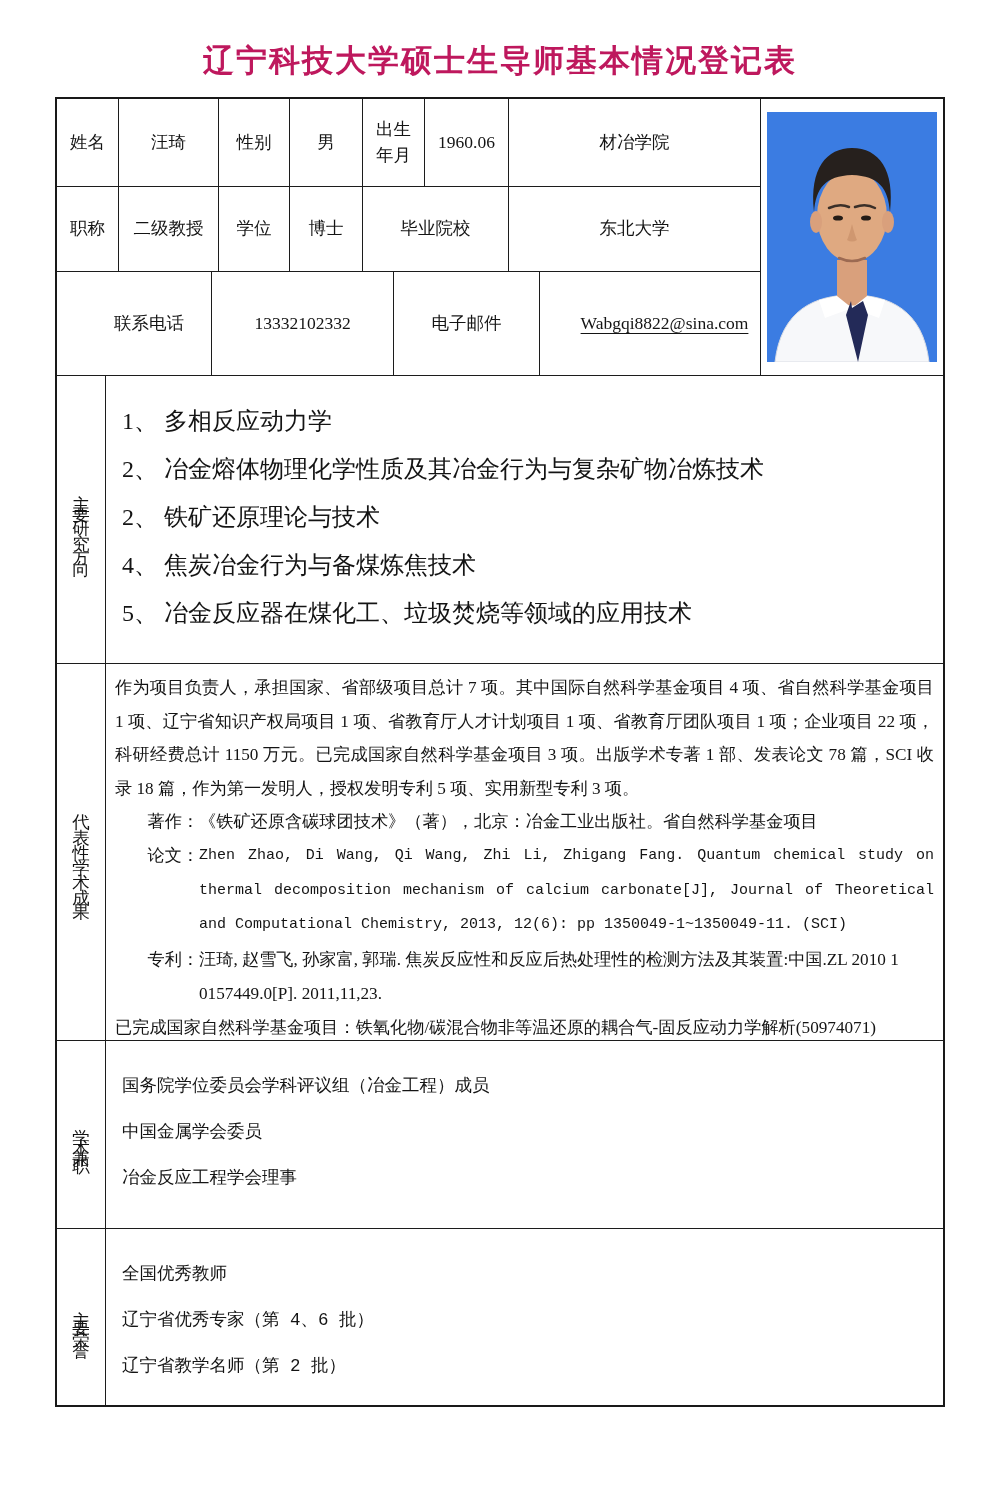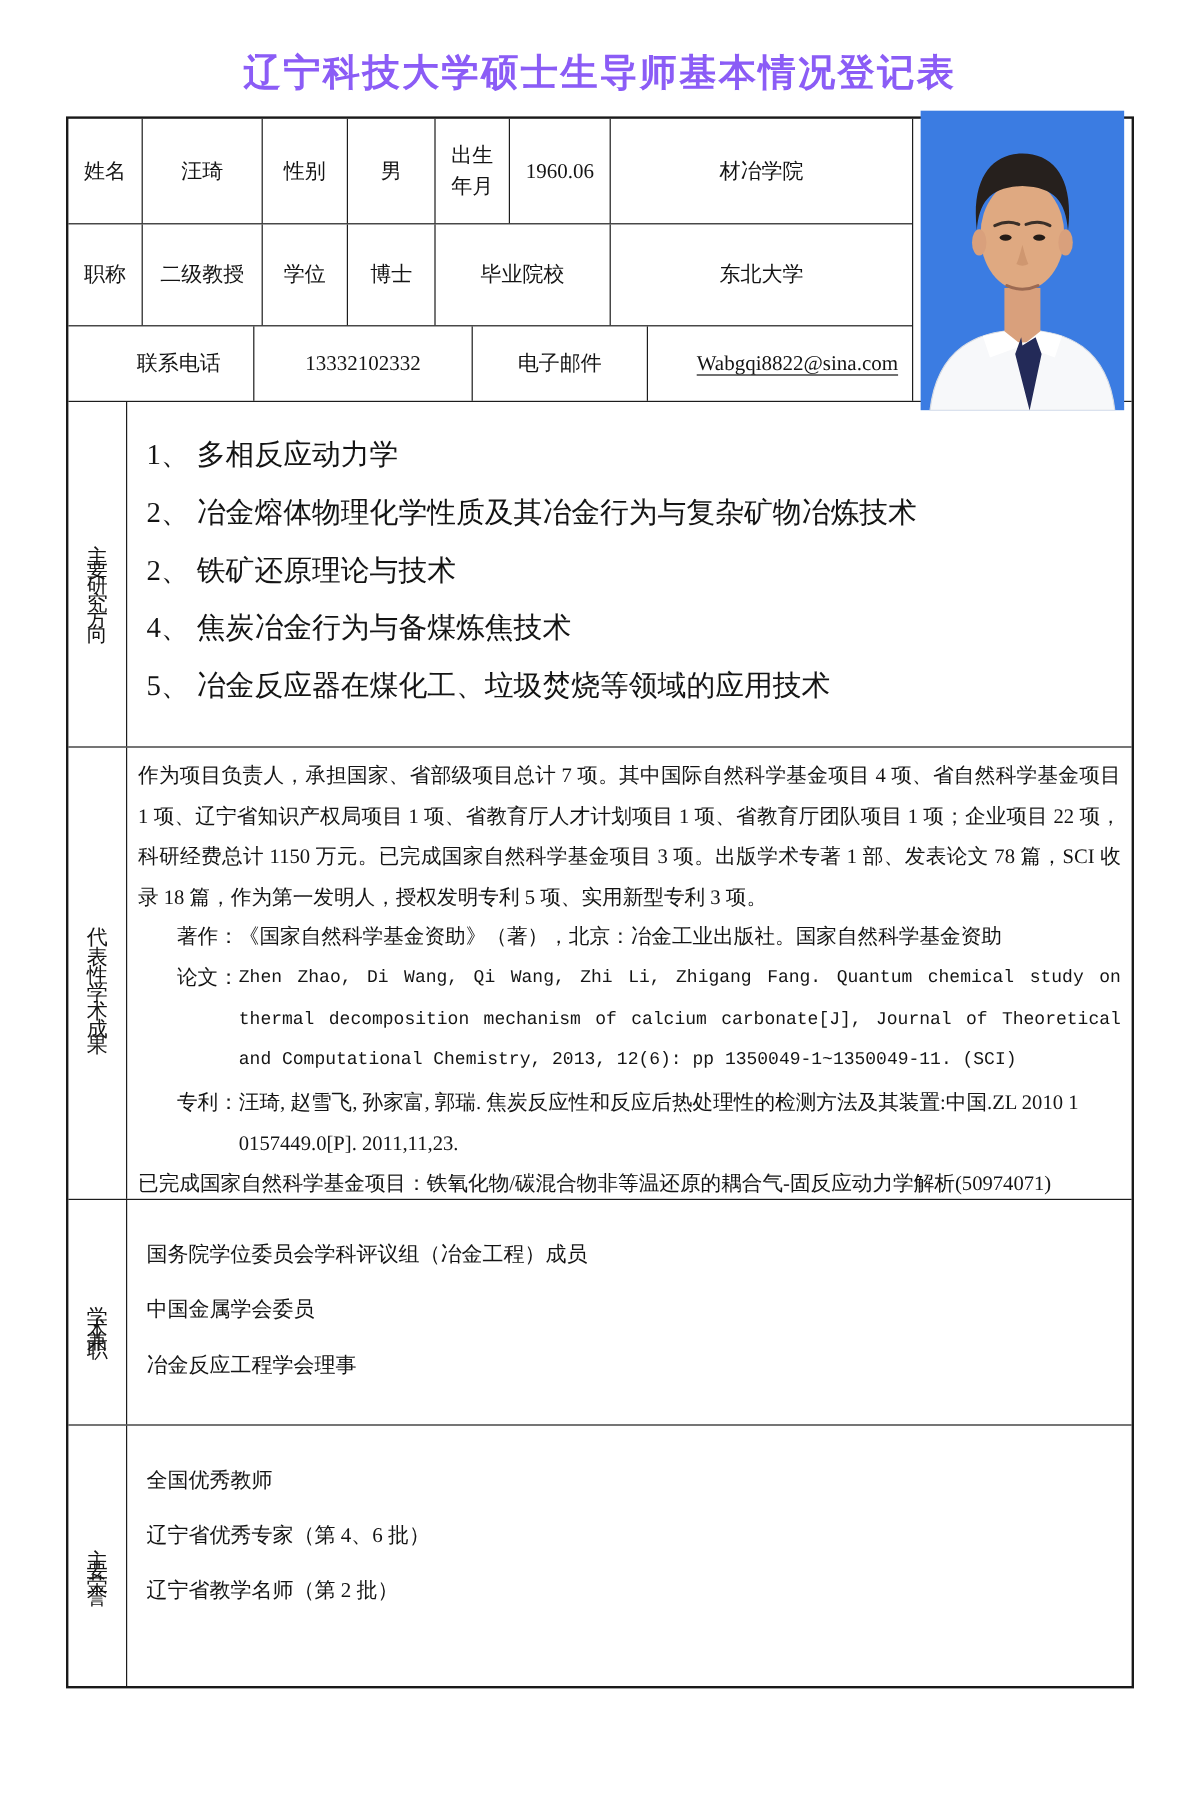--- a/index.html
+++ b/index.html
@@ -9,34 +9,34 @@
     font-family: "Liberation Serif", "DejaVu Serif", serif;
     color: #141414;
     position: relative;
   }
   .page-title {
     padding-top: 40px;
     text-align: center;
     font-size: 31px;
     font-weight: bold;
     letter-spacing: 2px;
-    color: #8b5cf6;
+    color: #be185d;
   }
   .form-table {
     position: absolute;
     left: 55px; top: 97px;
     width: 890px; height: 1310px;
     border: 2.5px solid #191919;
     display: flex;
     flex-direction: column;
     background: #fff;
   }
   
   .header-block {
-    height: 236px; flex: none;
+    height: 277px; flex: none;
     display: flex;
     border-bottom: 1.7px solid #1c1c1c;
   }
   .header-left {
     width: 704px; flex: none;
     border-right: 1.7px solid #1c1c1c;
     display: flex; flex-direction: column;
   }
   .hrow { display: flex; }
   .hrow1 { height: 88px; border-bottom: 1.7px solid #1c1c1c; }
@@ -89,21 +89,21 @@
   .achv-entry-text { flex: 1; line-height: 34px; }
   .mono-cite {
     font-family: Liberation Mono, monospace;
     font-size: 15px; text-align: justify; line-height: 34.5px;
   }
   .patent-text { line-height: 34px; }
   .achv-footer { line-height: 34px; }
   
   .sec-pos { height: 188px; flex: none; }
   .sec-pos .vertical-text, .sec-honor .vertical-text { letter-spacing: 10px; }
-  .simple-list { padding: 22px 2px 0 16px; }
+  .simple-list { padding: 22px 2px 0 16px; font-family: Liberation Mono, monospace; }
   .simple-item { font-size: 17.5px; line-height: 46px; white-space: nowrap; }
 </style>
 </head>
 <body>
 
 <h1 class="page-title">辽宁科技大学硕士生导师基本情况登记表</h1>
 
 <div class="form-table">
 
   <div class="header-block">
@@ -189,21 +189,21 @@
   </div>
 
   <div class="section sec-achv">
     <div class="section-label">
       <span class="vertical-text">代表性学术成果</span>
     </div>
     <div class="section-content achv-content">
       <p class="achv-intro">作为项目负责人，承担国家、省部级项目总计 7 项。其中国际自然科学基金项目 4 项、省自然科学基金项目 1 项、辽宁省知识产权局项目 1 项、省教育厅人才计划项目 1 项、省教育厅团队项目 1 项；企业项目 22 项，科研经费总计 1150 万元。已完成国家自然科学基金项目 3 项。出版学术专著 1 部、发表论文 78 篇，SCI 收录 18 篇，作为第一发明人，授权发明专利 5 项、实用新型专利 3 项。</p>
       <div class="achv-entry">
         <span class="achv-entry-label">著作：</span>
-        <span class="achv-entry-text">《国家自然科学基金资助》（著），北京：冶金工业出版社。国家自然科学基金资助</span>
+        <span class="achv-entry-text">《铁矿还原含碳球团技术》（著），北京：冶金工业出版社。省自然科学基金项目</span>
       </div>
       <div class="achv-entry">
         <span class="achv-entry-label">论文：</span>
         <span class="achv-entry-text mono-cite">Zhen Zhao, Di Wang, Qi Wang, Zhi Li, Zhigang Fang. Quantum chemical study on thermal decomposition mechanism of calcium carbonate[J], Journal of Theoretical and Computational Chemistry, 2013, 12(6): pp 1350049-1~1350049-11. (SCI)</span>
       </div>
       <div class="achv-entry">
         <span class="achv-entry-label">专利：</span>
         <span class="achv-entry-text patent-text">汪琦, 赵雪飞, 孙家富, 郭瑞. 焦炭反应性和反应后热处理性的检测方法及其装置:中国.ZL 2010 1 0157449.0[P]. 2011,11,23.</span>
       </div>
       <p class="achv-footer">已完成国家自然科学基金项目：铁氧化物/碳混合物非等温还原的耦合气-固反应动力学解析(50974071)</p>

